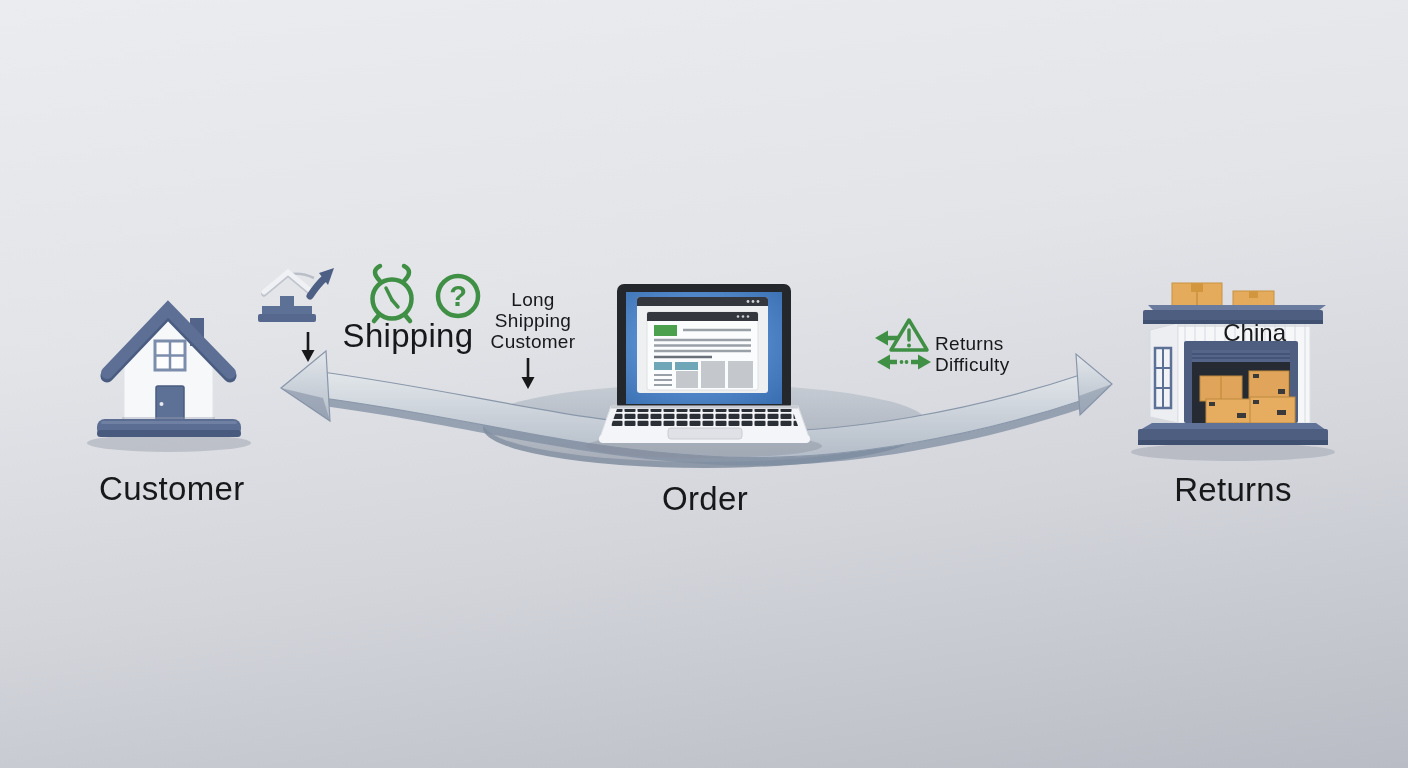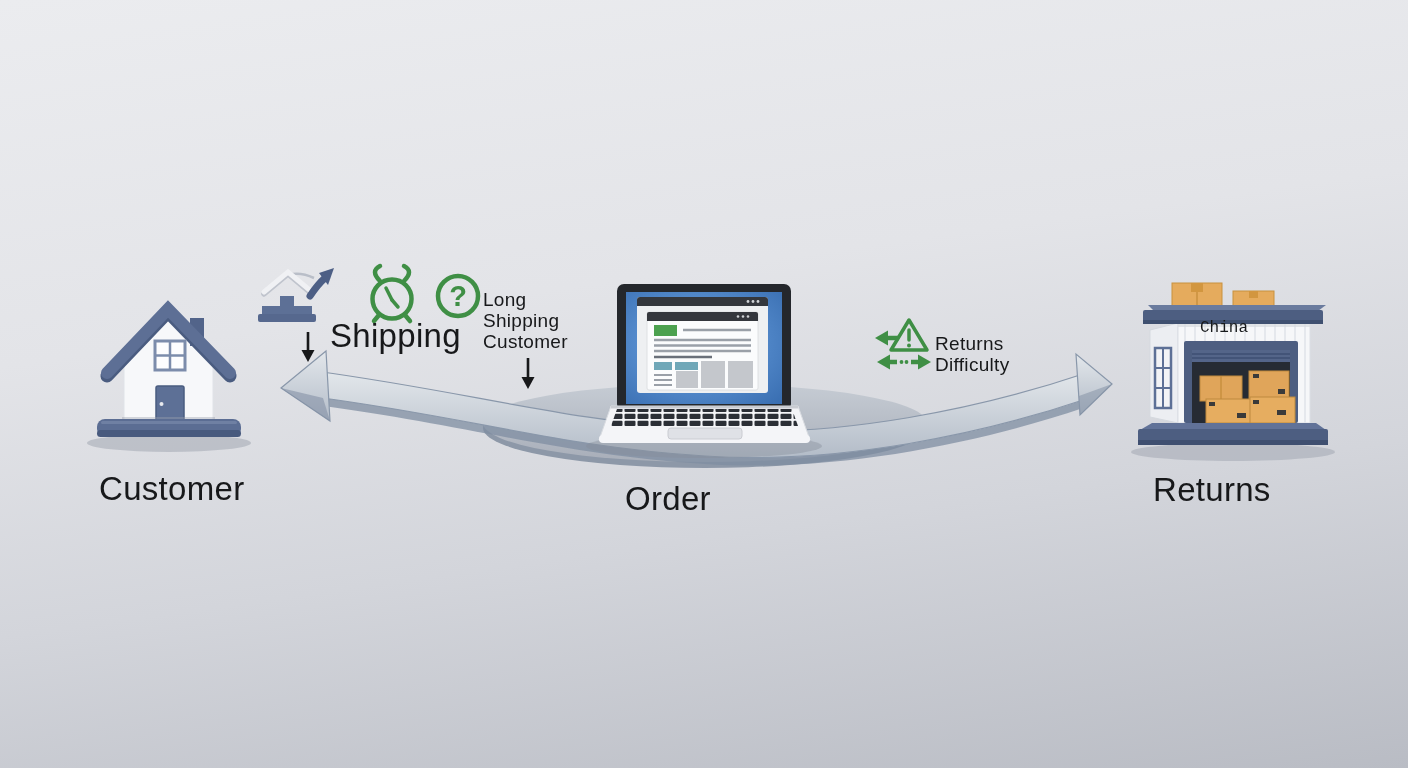--- a/index.html
+++ b/index.html
@@ -2,24 +2,24 @@
 <html><head>
 <meta charset="utf-8">
 <style>
   html,body{margin:0;padding:0;background:#9aa0aa;}
   .stage{
     position:relative;width:1408px;height:768px;overflow:hidden;
     background:linear-gradient(172deg,#ebecef 0%,#e3e4e8 38%,#d3d5db 66%,#b9bcc4 100%);
     font-family:"Liberation Sans","DejaVu Sans",sans-serif;color:#1b1c1e;
   }
   svg.scene{position:absolute;left:0;top:0;}
-  .lbl{position:absolute;text-align:left;font-weight:500;letter-spacing:.3px;color:#17181a;}
+  .lbl{position:absolute;text-align:center;font-weight:500;letter-spacing:.3px;color:#17181a;}
   .lbl-big{font-size:33px;}
   .lbl-small{font-size:19px;line-height:21px;font-weight:500;}
-  .sign{position:absolute;text-align:left;font-size:16px;font-weight:500;color:#181a1c;font-family:Liberation Mono, monospace;}
+  .sign{position:absolute;text-align:right;font-size:24px;font-weight:500;color:#181a1c;}
   .left-align{text-align:left;}
 </style>
 </head>
 <body>
 
 <div class="stage">
 
   <svg class="scene" width="1408" height="768" viewBox="0 0 1408 768" aria-hidden="true">
     <defs>
       <linearGradient id="ribbonGrad" x1="0" y1="0" x2="0" y2="1">

